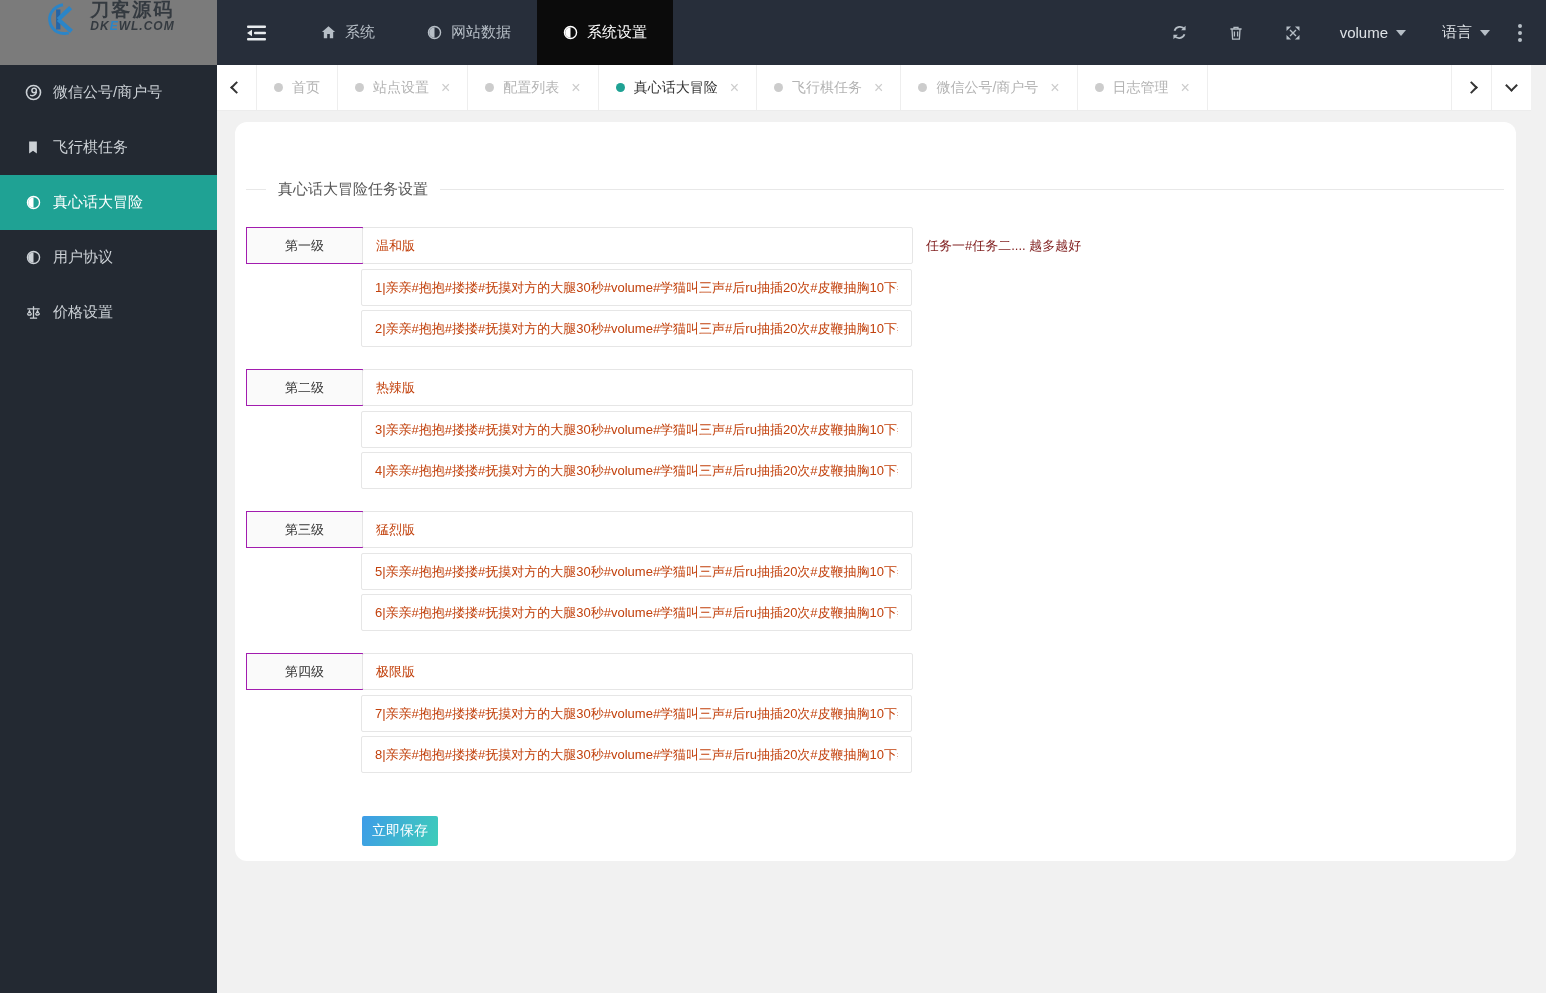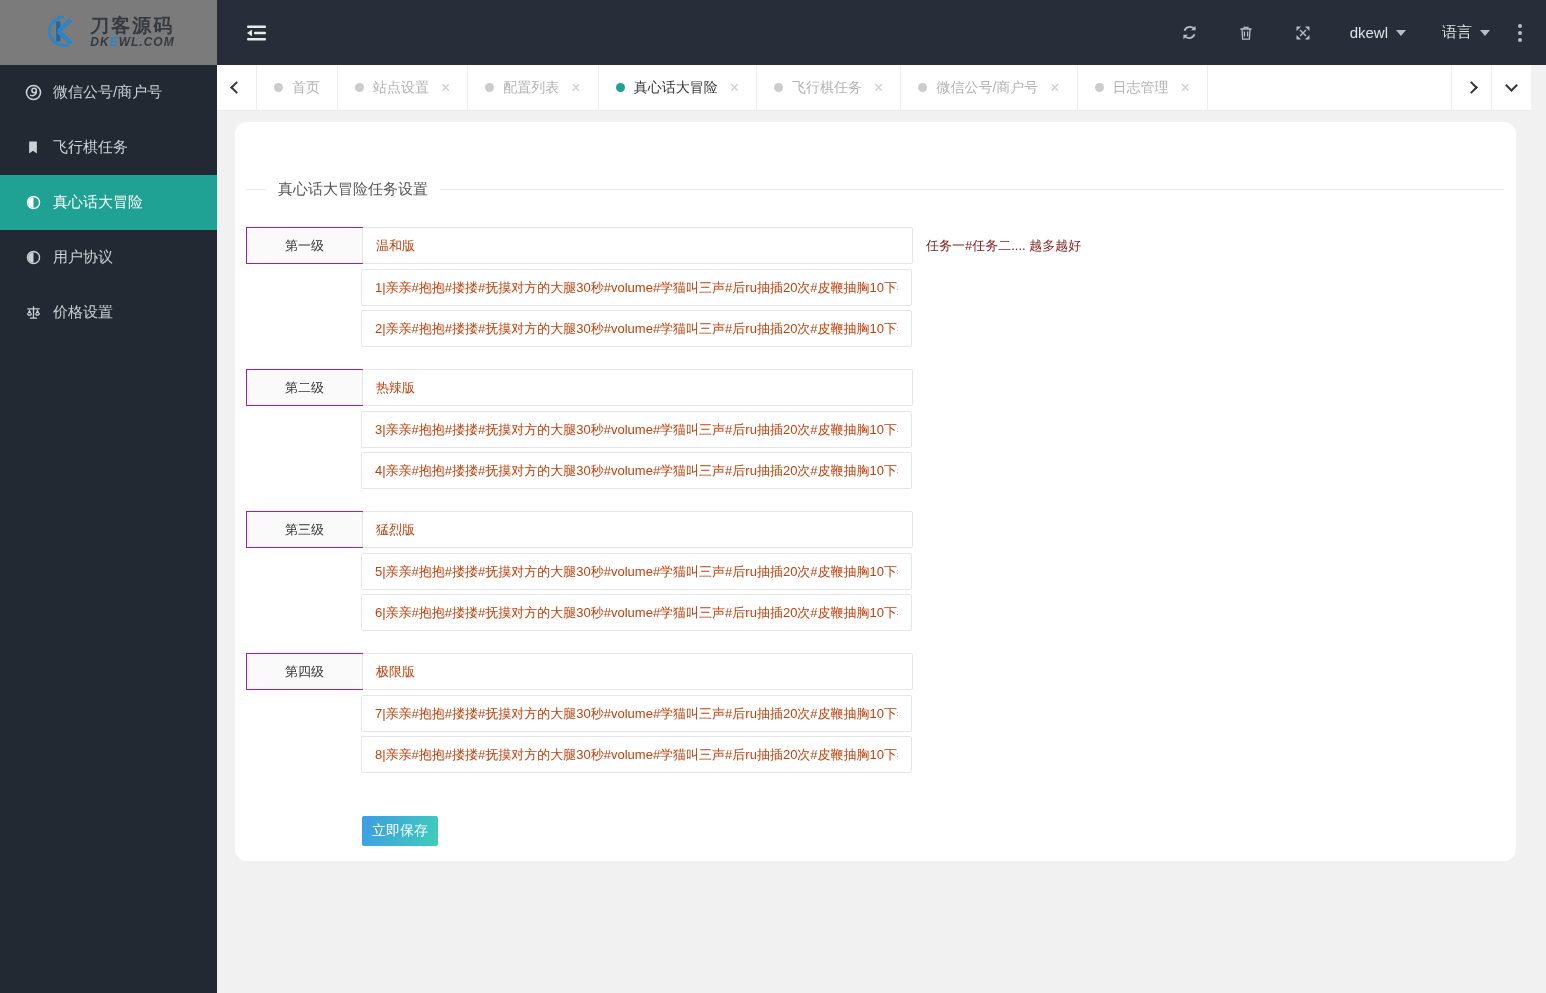--- a/index.html
+++ b/index.html
@@ -7,21 +7,21 @@
   body {
     width:1546px; height:993px; overflow:hidden;
     font-family:"Liberation Sans","DejaVu Sans",sans-serif;
     background:#f1f1f1;
     position:relative;
   }
   
   .navbar { position:absolute; top:0; left:0; width:1546px; height:65px;
     background:#272e3a; display:flex; align-items:stretch; z-index:5; }
   .logo { width:217px; height:65px; background:#7b7b7b; display:flex;
-    align-items:center; justify-content:center; gap:6px; flex:none; cursor:pointer; }
+    justify-content:center; gap:6px; flex:none; cursor:pointer; }
   .logo-text { display:flex; flex-direction:column; line-height:1.05; }
   .logo-title { font-size:19px; font-weight:bold; color:#343a40; letter-spacing:2px; }
   .logo-sub { font-size:12px; font-weight:bold; font-style:italic; color:#343a40; letter-spacing:1px; }
   .logo-sub .accent { color:#2b85c8; }
   .toggle { width:78px; display:flex; align-items:center; justify-content:center;
     color:#e8ebee; cursor:pointer; }
   .nav-menu { display:flex; align-items:stretch; }
   .nav-item { display:flex; align-items:center; gap:9px; padding:0 26px;
     color:#b6bec6; font-size:15px; cursor:pointer; }
   .nav-item.active { background:#0b0b0b; color:#fff; }
@@ -102,20 +102,48 @@
     </span>
   </div>
   <div class="toggle">
     <svg width="19" height="16" viewBox="0 0 19 16" fill="currentColor">
       <rect x="0" y="0.5" width="19" height="2.4" rx="1"></rect>
       <rect x="7" y="6.8" width="12" height="2.4" rx="1"></rect>
       <path d="M0 8 L5 4.8 v6.4 z"></path>
       <rect x="0" y="13.1" width="19" height="2.4" rx="1"></rect>
     </svg>
   </div>
+  <nav id="nav-menu" class="nav-menu">
+      <div class="nav-item">
+        <span class="nav-ic">
+          <svg viewBox="0 0 16 16" width="15" height="15">
+            <path fill="currentColor" d="M8 1.2 15 7.4h-2v6.6h-3.6V9.6H6.6V14H3V7.4H1z"></path>
+          </svg>
+        </span>
+        <span>系统</span>
+      </div>
+      <div class="nav-item">
+        <span class="nav-ic">
+          <svg viewBox="0 0 16 16" width="15" height="15">
+            <path fill="currentColor" fill-rule="evenodd" d="M8 .8a7.2 7.2 0 1 0 0 14.4A7.2 7.2 0 0 0 8 .8zm0 1.5a5.7 5.7 0 1 1 0 11.4A5.7 5.7 0 0 1 8 2.3z"></path>
+            <path fill="currentColor" d="M8 2.3a5.7 5.7 0 0 0 0 11.4z"></path>
+          </svg>
+        </span>
+        <span>网站数据</span>
+      </div>
+      <div class="nav-item active">
+        <span class="nav-ic">
+          <svg viewBox="0 0 16 16" width="15" height="15">
+            <path fill="currentColor" fill-rule="evenodd" d="M8 .8a7.2 7.2 0 1 0 0 14.4A7.2 7.2 0 0 0 8 .8zm0 1.5a5.7 5.7 0 1 1 0 11.4A5.7 5.7 0 0 1 8 2.3z"></path>
+            <path fill="currentColor" d="M8 2.3a5.7 5.7 0 0 0 0 11.4z"></path>
+          </svg>
+        </span>
+        <span>系统设置</span>
+      </div>
+    </nav>
   <div class="nav-right">
     <span class="nav-ibtn">
         <svg viewBox="0 0 16 16" width="17" height="17">
           <g fill="none" stroke="currentColor" stroke-width="1.7">
             <path d="M12.9 5.1A5.4 5.4 0 0 0 3.3 6.3"></path>
             <path d="M3.1 10.9a5.4 5.4 0 0 0 9.6-1.2"></path>
           </g>
           <path fill="currentColor" d="M13.7 1.6v4.2h-4.2z"></path>
           <path fill="currentColor" d="M2.3 14.4v-4.2h4.2z"></path>
         </svg>
@@ -125,21 +153,21 @@
           <path d="M2.4 4h11.2M6 4V2.4h4V4M4 4l.6 10.2h6.8L12 4M6.4 6.6v5M9.6 6.6v5"></path>
         </svg>
       </span>
     <span class="nav-ibtn">
         <svg viewBox="0 0 16 16" width="16" height="16" fill="currentColor">
           <path d="M1.5 1.5h4.6L1.5 6.1zM14.5 1.5v4.6L9.9 1.5zM1.5 14.5V9.9l4.6 4.6zM14.5 14.5H9.9l4.6-4.6z"></path>
           <path d="M5 5l6 6M11 5l-6 6" stroke="currentColor" stroke-width="1.4"></path>
         </svg>
       </span>
     <span class="nav-drop">
-      <span>dkewl</span>
+      <span>volume</span>
       <i class="caret"></i>
     </span>
     <span class="nav-drop">
       <span>语言</span>
       <i class="caret"></i>
     </span>
     <span class="vdots">
         <i></i>
         <i></i>
         <i></i>

